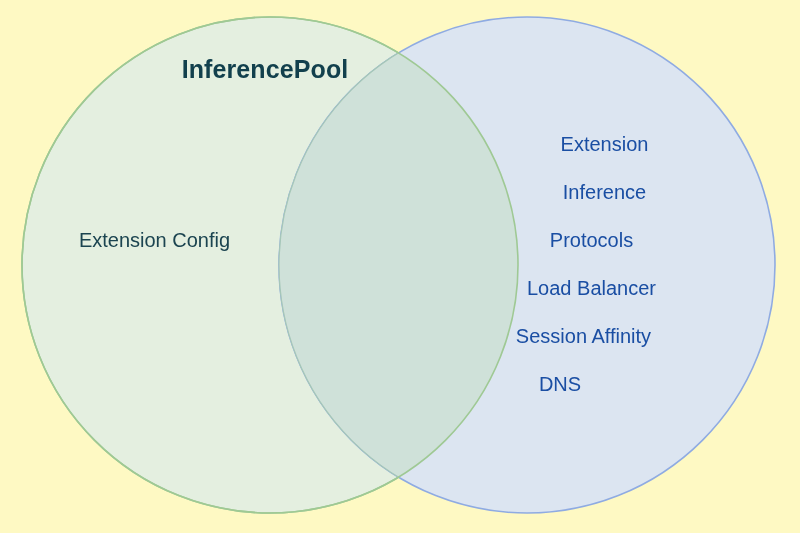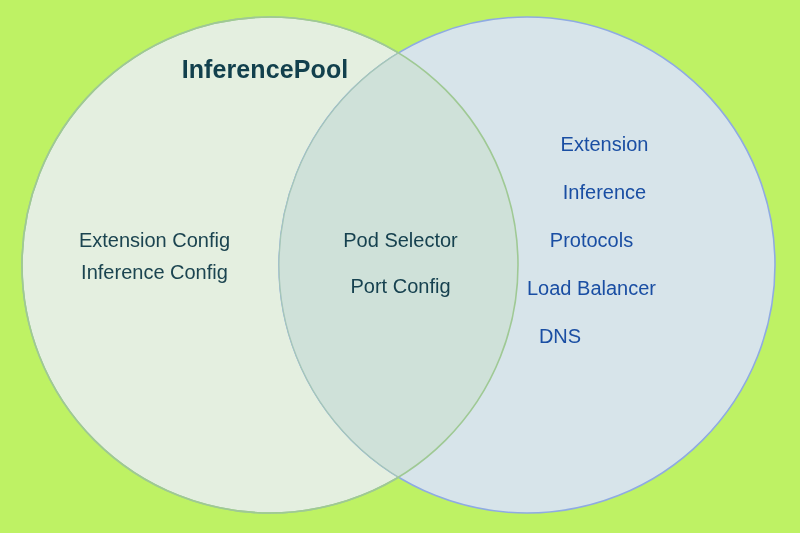--- a/index.html
+++ b/index.html
@@ -10,21 +10,21 @@
     height: 533px;
     background: #ffffff;
     font-family: "Liberation Sans", sans-serif;
     overflow: hidden;
   }
 
   .venn-stage {
     position: relative;
     width: 800px;
     height: 533px;
-    background: #bef264;
+    background: #fef9c3;
   }
 
   .venn-svg {
     position: absolute;
     inset: 0;
     width: 800px;
     height: 533px;
   }
 
   .venn-labels {
@@ -70,21 +70,21 @@
     white-space: nowrap;
     line-height: 1;
   }
 
   
   .item-list.left-only {
     left: 22px;
     top: 230px;
     width: 265px;
     align-items: center;
-    gap: 12px;
+    gap: 26px;
   }
   .item-list.left-only .item { color: #1b4450; }
 
   
   .item-list.intersection {
     left: 288px;
     top: 230px;
     width: 225px;
     align-items: center;
     gap: 26px;
@@ -139,30 +139,26 @@
     <circle cx="270" cy="265" r="248" fill="none" stroke="#9fc994" stroke-width="1.6"></circle>
   </svg>
 
   <div class="venn-labels">
 
     <div class="circle-title left">InferencePool</div>
 
 
     <div class="item-list left-only">
       <div class="item">Extension Config</div>
-      <div class="item">Inference Config</div>
     </div>
 
-    <div class="item-list intersection">
-      <div class="item">Pod Selector</div>
-      <div class="item">Port Config</div>
-    </div>
 
     <div class="item-list right-only">
       <div class="item nudge-right-xs">Extension</div>
       <div class="item nudge-right-xs">Inference</div>
       <div class="item nudge-left-xs">Protocols</div>
       <div class="item nudge-left-xs">Load Balancer</div>
+      <div class="item nudge-left-sm">Session Affinity</div>
       <div class="item shift-left">DNS</div>
     </div>
 
   </div>
 </div>
 
 </body></html>

